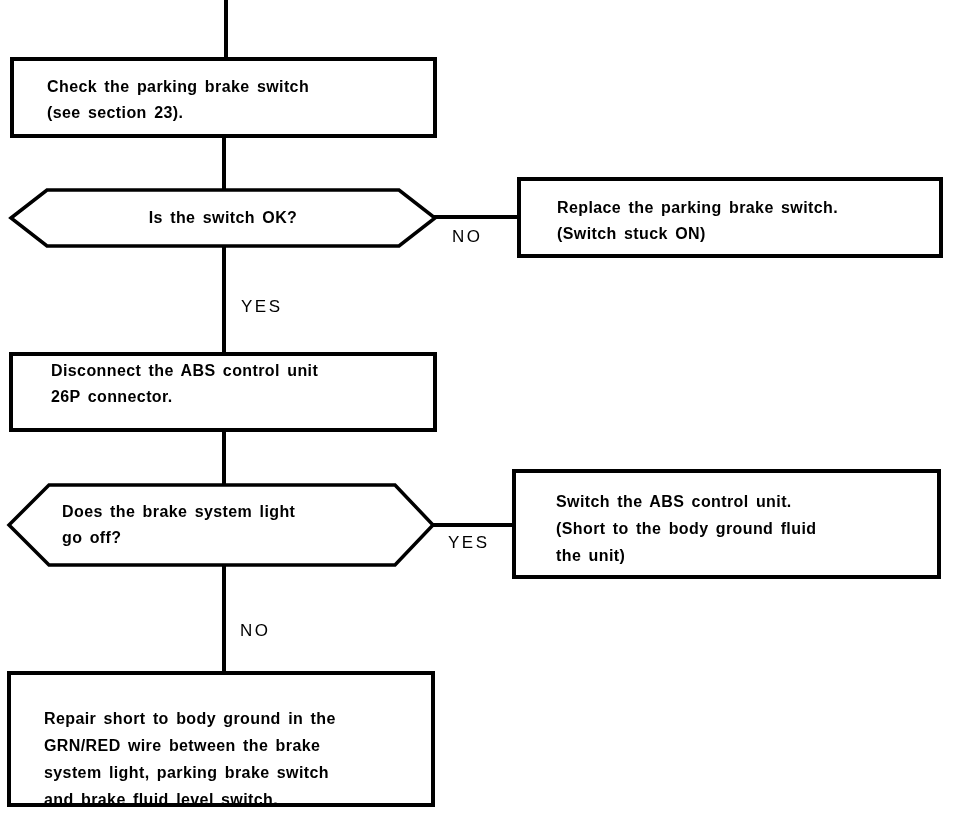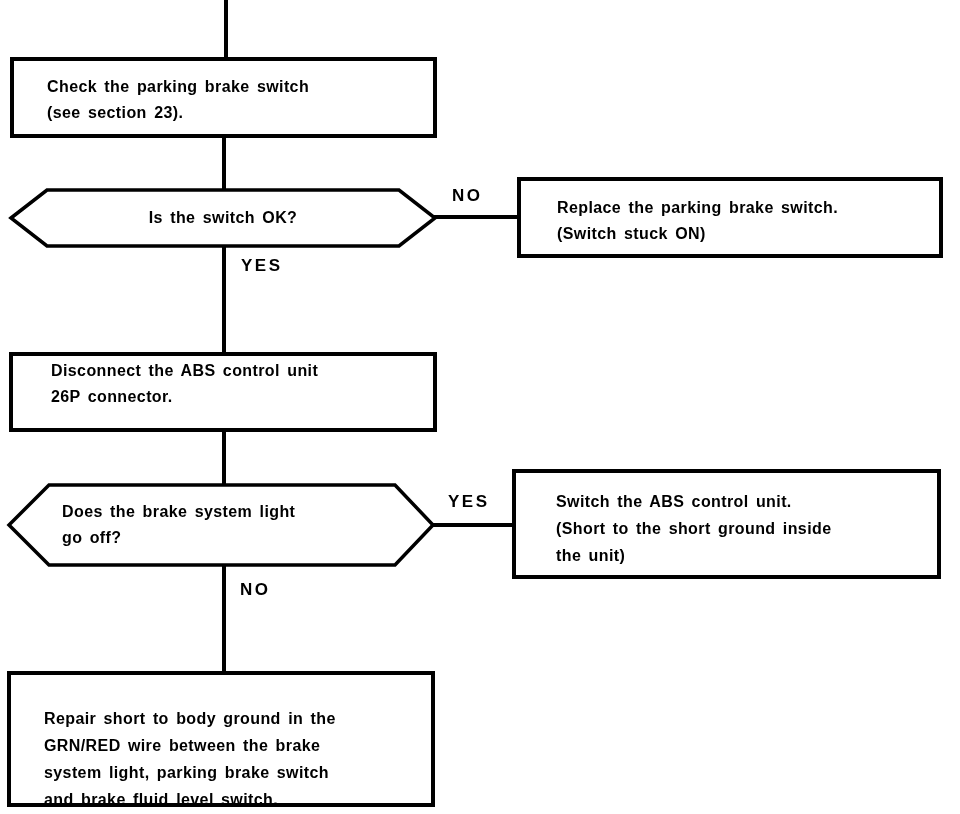--- a/index.html
+++ b/index.html
@@ -52,22 +52,23 @@
     padding-left: 56px;
     box-sizing: border-box;
   }
   .line {
     position: absolute;
     background: #000000;
   }
   .edge-label {
     position: absolute;
     font-size: 17px;
-    font-weight: 700;
+    font-weight: 400;
     letter-spacing: 2.5px;
+    margin-top: 41px;
   }
 </style>
 </head>
 <body>
 
 <div class="canvas">
 
   <div class="line" style="left:224px; top:0; width:4px; height:59px;"></div>
   <div class="line" style="left:222px; top:136px; width:4px; height:55px;"></div>
   <div class="line" style="left:430px; top:215px; width:88px; height:4px;"></div>
@@ -118,21 +119,21 @@
       <div>Does the brake system light</div>
       <div>go off?</div>
     </div>
   </div>
 
   <div class="edge-label" style="left:448px; top:492px;">YES</div>
 
   <div class="node" style="left:512px; top:469px; width:429px; height:110px; padding:15px 8px 0 40px;">
     <div class="txt" style="line-height:27px;">
       <div>Switch the ABS control unit.</div>
-      <div>(Short to the short ground inside</div>
+      <div>(Short to the body ground fluid</div>
       <div>the unit)</div>
     </div>
   </div>
 
   <div class="edge-label" style="left:240px; top:580px;">NO</div>
 
   <div class="node" style="left:7px; top:671px; width:428px; height:136px; padding:30px 8px 0 33px;">
     <div class="txt" style="line-height:27px;">
       <div>Repair short to body ground in the</div>
       <div>GRN/RED wire between the brake</div>

